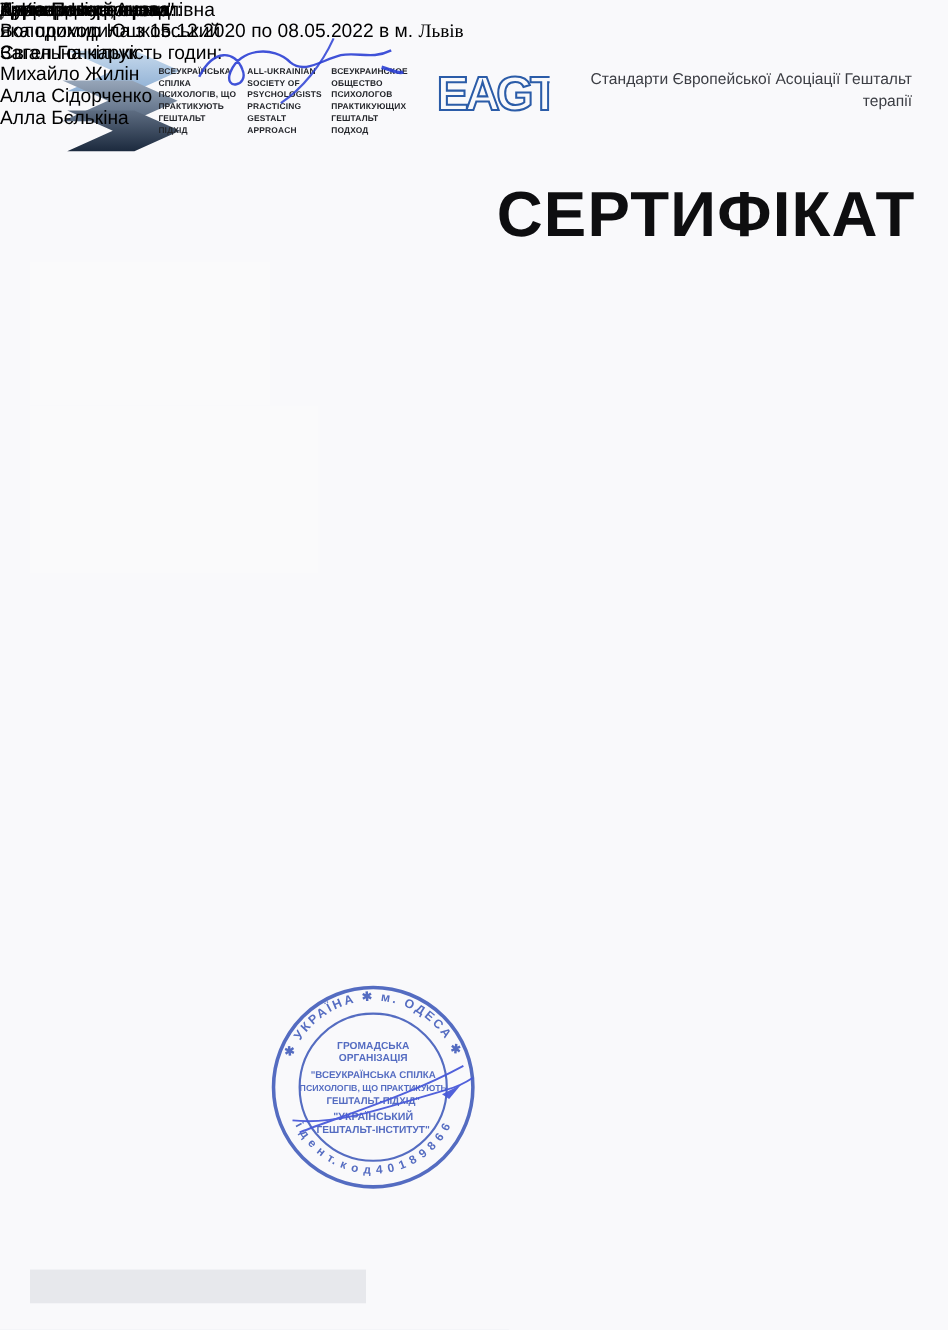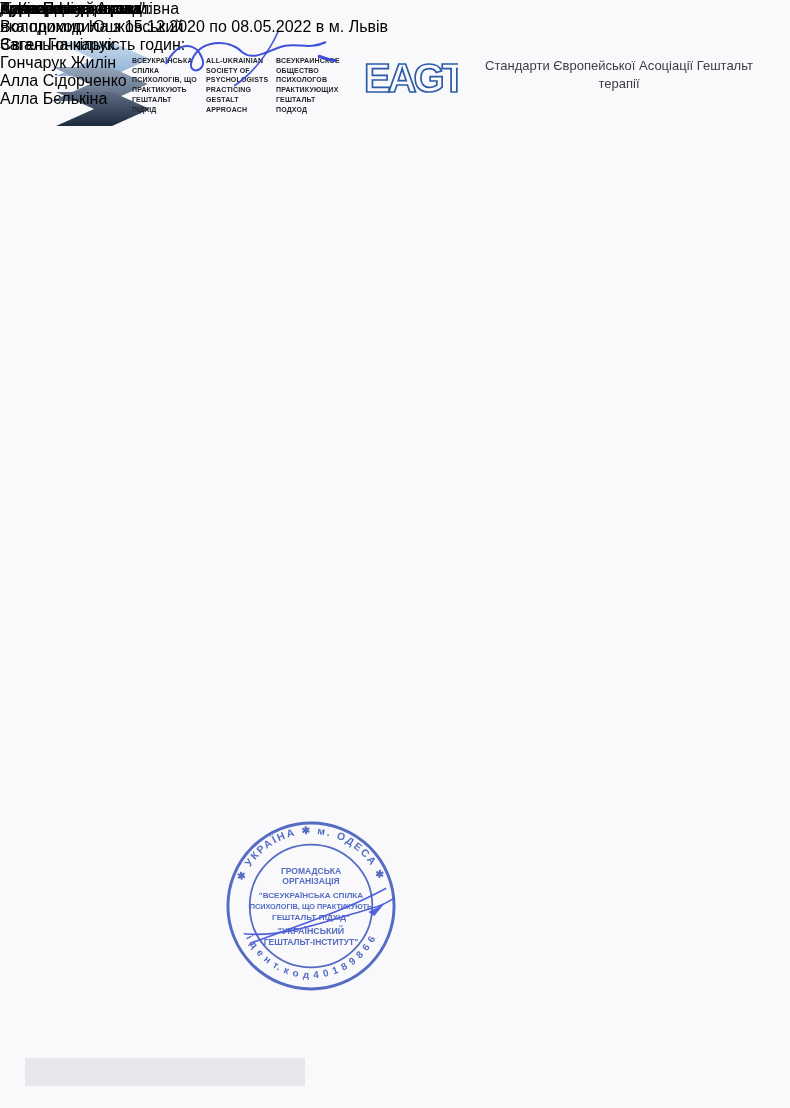--- a/index.html
+++ b/index.html
@@ -3,21 +3,21 @@
 <meta charset="utf-8">
 <style>
   html,body{margin:0;padding:0;}
   body{background:#eef0f3;font-family:"Liberation Sans",sans-serif;}
   .page{position:relative;width:790px;height:1108px;background:#f9f9fb;overflow:hidden;margin:0 auto;}
   .abs{position:absolute;}
 
   
   .org-col{position:absolute;top:56px;font-size:7px;line-height:9.7px;font-weight:bold;letter-spacing:.15px;color:#24262b;white-space:nowrap;}
   .org-col span{display:block;}
-  .standards{position:absolute;left:478px;top:57px;width:282px;text-align:center;font-size:13px;line-height:17.6px;color:#3c3e44;}
+  .standards{position:absolute;left:478px;top:57px;width:282px;text-align:right;font-size:13px;line-height:17.6px;color:#3c3e44;}
   .cert-title{position:absolute;right:27px;top:149px;font-size:53px;font-weight:bold;letter-spacing:1px;color:#0e0e10;white-space:nowrap;}
 
   
   .body-bg{position:absolute;left:25px;top:218px;width:740px;height:868px;overflow:hidden;
     background:linear-gradient(180deg,#e7eaf2 0%,#dce1ea 8%,#c9d0dd 20%,#aeb9c9 34%,#93a1b6 48%,#79## 0;
     border-bottom:3px solid #4468b8;}
   .body-bg{background:linear-gradient(180deg,#e7eaf2 0%,#dce1ea 8%,#c9d0dd 20%,#aeb9c9 34%,#93a1b6 48%,#7a8ba5 62%,#627592 76%,#4c5f80 88%,#3e5170 100%);}
   .chev{position:absolute;clip-path:polygon(0 0,62% 0,100% 50%,62% 100%,0 100%,38% 50%);}
 
   
@@ -117,34 +117,35 @@
   </div>
 
   <svg class="abs" style="left:362px;top:54px;" width="96" height="48" viewBox="0 0 96 48">
     <text x="2" y="38" font-family="Liberation Sans, sans-serif" font-size="40" font-weight="bold" letter-spacing="-3" fill="none" stroke="#2b5ca8" stroke-width="1.7">EAGT</text>
   </svg>
 
   <div class="standards">
     <div>Стандарти Європейської Асоціації Гештальт терапії</div>
   </div>
 
+  <div class="cert-title">СЕРТИФІКАТ</div>
 
   <div class="abs confirm">підтверджує, що</div>
   <div class="abs holder">Дунець Ніна Анатолівна</div>
   <div class="abs name-line"></div>
 
   <div class="abs boxA">
     <div class="course">««Кризи та травми"</div>
     <div class="drow">
       <span style="left:16px;margin-top:24px;">яка проходила  з</span>
       <span class="b" style="left:164px;">15.12.2020</span>
       <span style="left:312px;">по</span>
       <span class="b" style="left:355px;">08.05.2022</span>
       <span style="left:497px;">в  м.</span>
-      <span class="b" style="left:534px;">Львів</span>
+      <span class="b" style="left:534px;font-family:Liberation Serif, serif;">Львів</span>
     </div>
     <div class="hours-label">Загальна кількість годин:</div>
   </div>
   <div class="abs stray-comma">,</div>
 
   <div class="abs lead-head">Керівники програми:</div>
   <div class="abs boxB">
     <div class="lead-name">Алла Повереннова</div>
     <svg class="abs" style="left:158px;top:28px;" width="184" height="62" viewBox="0 0 184 62">
       <path d="M8,36 C20,12 38,14 44,30 C50,44 28,48 34,32 C42,12 70,10 84,24 C96,34 110,22 126,18 C140,15 152,22 168,14" fill="none" stroke="#2b3fd4" stroke-width="2" opacity="0.9"></path>
@@ -152,21 +153,21 @@
       <path d="M160,28 C168,30 174,34 178,32" fill="none" stroke="#2b3fd4" stroke-width="3" opacity="0.9"></path>
     </svg>
     <div class="line2"></div>
   </div>
 
   <div class="abs train-head">Тренерський склад:</div>
   <div class="abs boxC">
     <div class="trainer">Алла Повереннова</div>
     <div class="trainer">Володимир Юшковський</div>
     <div class="trainer">Євген Гончарук</div>
-    <div class="trainer">Гончарук Жилін</div>
+    <div class="trainer">Михайло Жилін</div>
     <div class="trainer">Алла Сідорченко</div>
     <div class="trainer">Алла Бєлькіна</div>
   </div>
 
 
   <svg class="abs" style="left:222px;top:817px;" width="178" height="178" viewBox="0 0 180 180" opacity="0.86">
     <g fill="none" stroke="#3a55b8">
       <circle cx="90" cy="90" r="84" stroke-width="3"></circle>
       <circle cx="90" cy="90" r="62" stroke-width="1.8"></circle>
     </g>

